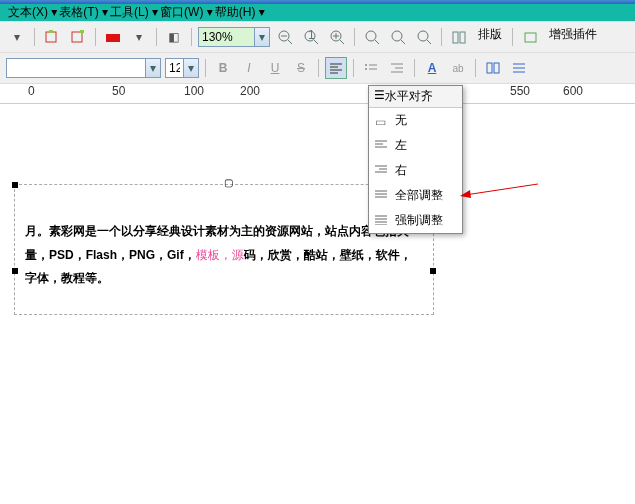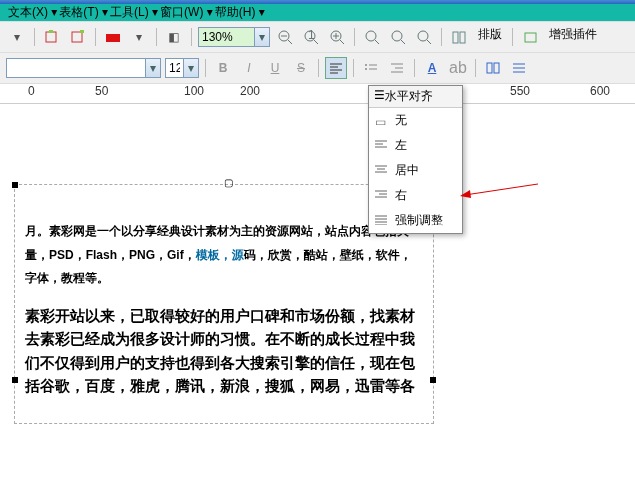--- a/index.html
+++ b/index.html
@@ -16,21 +16,21 @@
 .zoomc .ci{background:#d9f5d3;width:55px}
 .fontsel{width:155px}
 .fontsel input{width:138px}
 .fsize input{width:17px}
 .tbar2 .tbtn{color:#999}
 .active{background:#d0e0f0!important;border:1px solid #6a8!important}
 .ruler{height:20px;background:#fff;border-bottom:1px solid #ccc;position:relative;font-size:9px;color:#333}
 .ruler .ticklbl{position:absolute;bottom:5px}
 .paper{margin:10px 14px;border:1px dashed #aaa;background:#fff;padding:10px;width:420px;position:relative}
 .paper p{font-size:15px;font-weight:bold;line-height:1.55;color:#000;margin-bottom:16px}
-.paper .gray{color:#0369a1;font-weight:bold}
+.paper .gray{color:#ec4899;font-weight:normal}
 .eh{position:absolute;width:6px;height:6px;background:#000}
 .menu{position:absolute;left:368px;top:85px;width:95px;background:#fff;border:1px solid #888;box-shadow:2px 2px 5px rgba(0,0,0,.3);z-index:10}
 .mtitle{background:#f4f4f4;border-bottom:1px solid #ccc;padding:2px 5px;font-size:11px}
 .mi{display:flex;align-items:center;gap:6px;padding:4px 6px}
 .mi .ic{width:14px;height:12px;display:inline-block;color:#666}
 .arrow{position:absolute;left:460px;top:182px;z-index:11}
 .txtbtn{display:flex;gap:2px;padding:0 4px;height:22px}
 svg{display:block}
 </style>
 </head>
@@ -182,45 +182,45 @@
         <line x1="1" y1="2" x2="13" y2="2" stroke="#888"></line>
         <line x1="5" y1="6" x2="13" y2="6" stroke="#888"></line>
         <line x1="1" y1="10" x2="13" y2="10" stroke="#888"></line>
       </svg>
     </span>
   <span class="sep"></span>
   <span class="tbtn">
       <span style="color:#36c;font-weight:bold;text-decoration:underline">A</span>
     </span>
   <span class="tbtn">
-      <span style="font-size:16px">ab</span>
+      <span style="font-size:10px">ab</span>
     </span>
   <span class="sep"></span>
   <span class="tbtn">
       <svg width="14" height="12">
         <rect x="1" y="1" width="5" height="10" fill="none" stroke="#36c"></rect>
         <rect x="8" y="1" width="5" height="10" fill="none" stroke="#36c"></rect>
       </svg>
     </span>
   <span class="tbtn">
       <svg width="14" height="12">
         <line x1="1" y1="2" x2="13" y2="2" stroke="#36c"></line>
         <line x1="1" y1="6" x2="13" y2="6" stroke="#36c"></line>
         <line x1="1" y1="10" x2="13" y2="10" stroke="#36c"></line>
       </svg>
     </span>
 </div>
 
 <div class="ruler">
   <span class="ticklbl" style="left:28px">0</span>
-  <span class="ticklbl" style="left:95px">50</span>
+  <span class="ticklbl" style="left:112px">50</span>
   <span class="ticklbl" style="left:184px">100</span>
   <span class="ticklbl" style="left:240px">200</span>
   <span class="ticklbl" style="left:510px">550</span>
-  <span class="ticklbl" style="left:590px">600</span>
+  <span class="ticklbl" style="left:563px">600</span>
 </div>
 
 <div class="menu">
   <div class="mtitle"><span style="float:left">☰ </span><span>水平对齐</span></div>
   <div class="mi">
       <span class="ic">▭</span>
       <span>无</span>
     </div>
   <div class="mi">
       <span class="ic">
@@ -229,35 +229,35 @@
           <line x1="0" y1="4" x2="8" y2="4" stroke="#666"></line>
           <line x1="0" y1="7" x2="12" y2="7" stroke="#666"></line>
         </svg>
       </span>
       <span>左</span>
     </div>
   <div class="mi">
       <span class="ic">
         <svg width="12" height="10">
           <line x1="0" y1="1" x2="12" y2="1" stroke="#666"></line>
-          <line x1="2" y1="4" x2="10" y2="4" stroke="#666"></line>
-          <line x1="0" y1="7" x2="12" y2="7" stroke="#666"></line>
-        </svg>
-      </span>
-      <span>居中</span>
-    </div>
-  <div class="mi">
-      <span class="ic">
-        <svg width="12" height="10">
-          <line x1="0" y1="1" x2="12" y2="1" stroke="#666"></line>
           <line x1="4" y1="4" x2="12" y2="4" stroke="#666"></line>
           <line x1="0" y1="7" x2="12" y2="7" stroke="#666"></line>
         </svg>
       </span>
       <span>右</span>
+    </div>
+  <div class="mi">
+      <span class="ic">
+        <svg width="12" height="10">
+          <line x1="0" y1="1" x2="12" y2="1" stroke="#666"></line>
+          <line x1="0" y1="4" x2="12" y2="4" stroke="#666"></line>
+          <line x1="0" y1="7" x2="12" y2="7" stroke="#666"></line>
+        </svg>
+      </span>
+      <span>全部调整</span>
     </div>
   <div class="mi">
       <span class="ic">
         <svg width="12" height="10">
           <line x1="0" y1="1" x2="12" y2="1" stroke="#666"></line>
           <line x1="0" y1="4" x2="12" y2="4" stroke="#666"></line>
           <line x1="0" y1="7" x2="12" y2="7" stroke="#666"></line>
           <line x1="0" y1="10" x2="12" y2="10" stroke="#666"></line>
         </svg>
       </span>
@@ -270,16 +270,15 @@
     <polygon points="0,14 10,8 11,16" fill="#d00"></polygon>
   </svg>
 
 <div style="height:70px"></div>
 
 <div class="paper">
   <span class="eh" style="left:-3px;top:-3px"></span>
   <span class="eh" style="right:-3px;top:-3px"></span>
   <span style="position:absolute;left:50%;top:-8px;font-size:10px">▢</span>
   <p><br><span>月。素彩网是一个以分享经典设计素材为主的资源网站，站点内容包括矢量，PSD，Flash，PNG，Gif，</span><span class="gray">模板，源</span><span>码，欣赏，酷站，壁纸，软件，字体，教程等。</span></p>
-  <p>素彩开站以来，已取得较好的用户口碑和市场份额，找素材去素彩已经成为很多设计师的习惯。在不断的成长过程中我们不仅得到用户的支持也得到各大搜索引擎的信任，现在包括谷歌，百度，雅虎，腾讯，新浪，搜狐，网易，迅雷等各</p>
   <span class="eh" style="left:-3px;bottom:40px"></span>
   <span class="eh" style="right:-3px;bottom:40px"></span>
 </div>
 
 </body></html>

